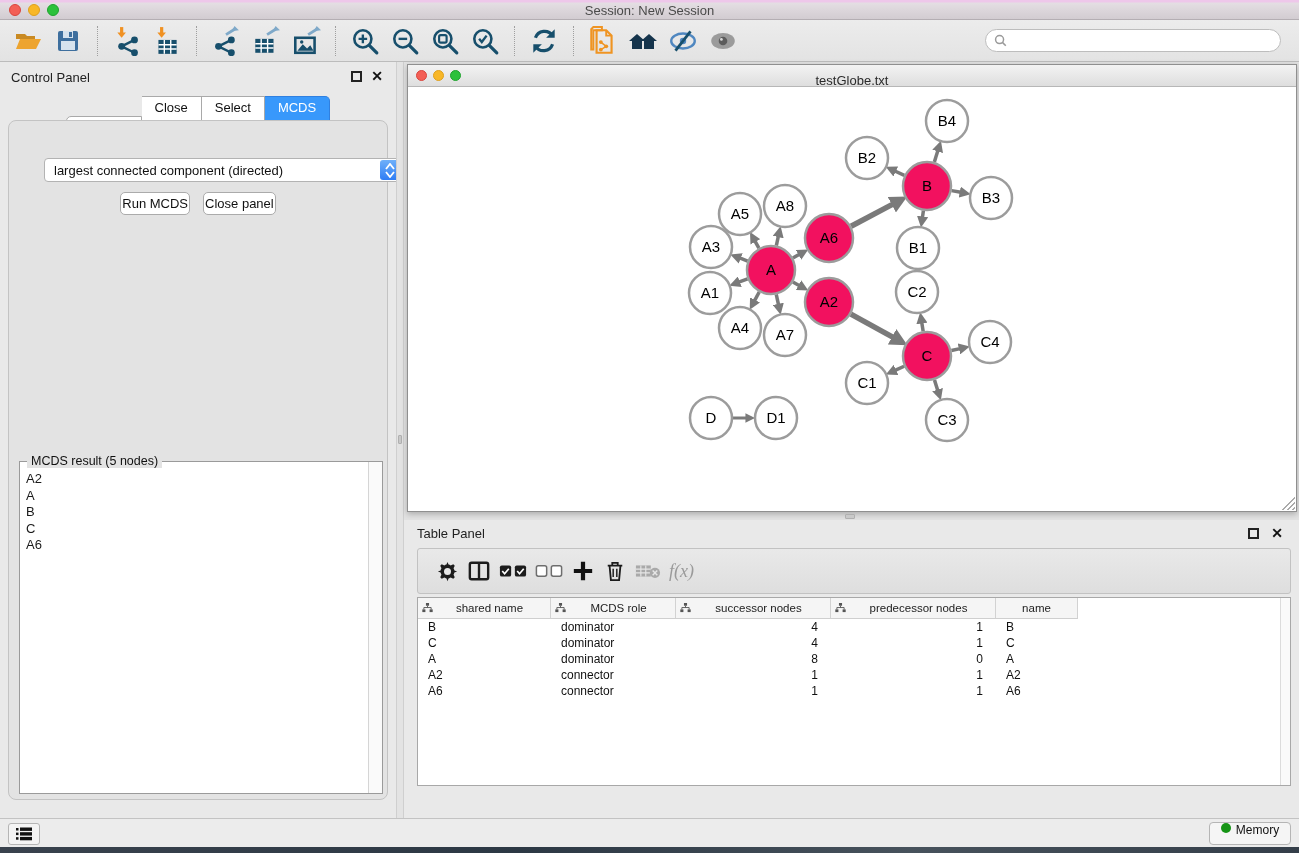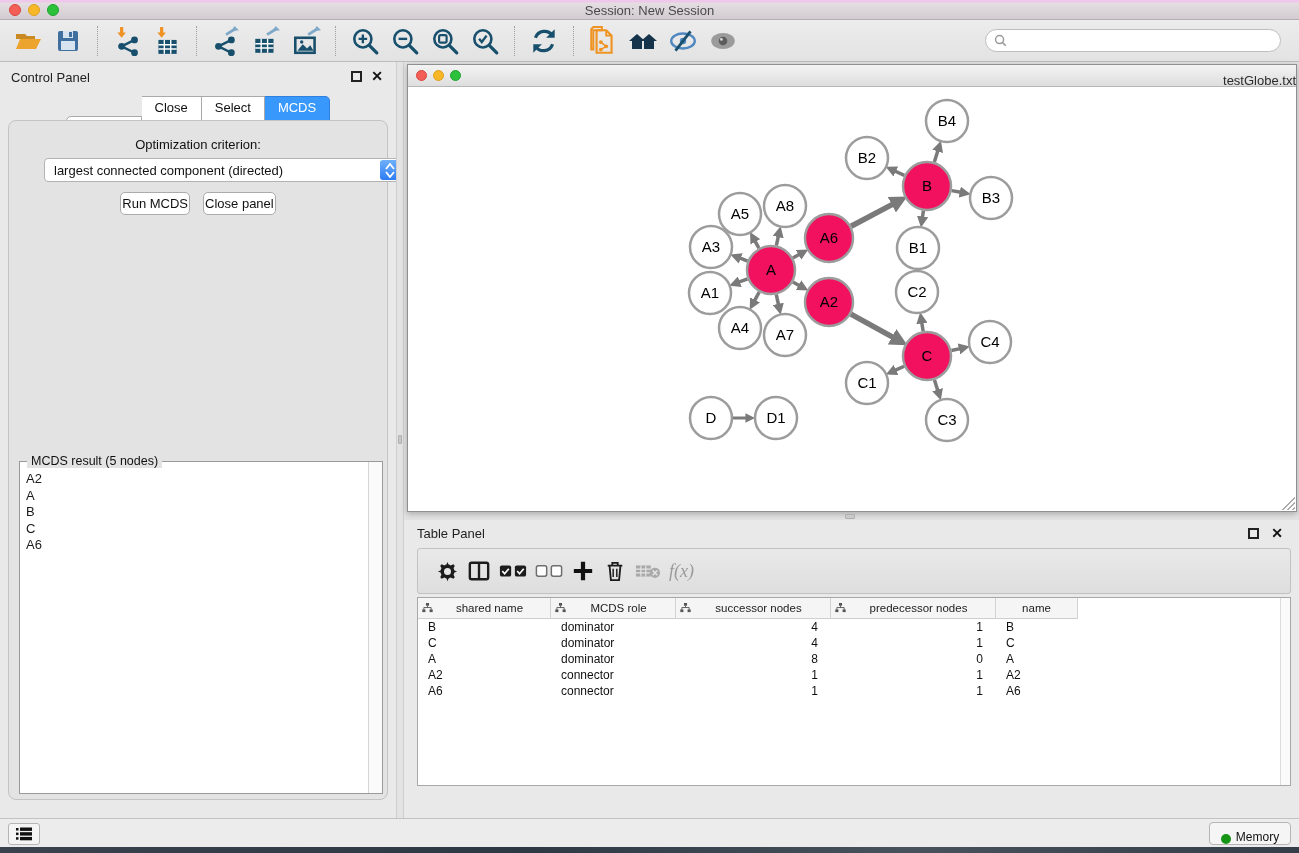--- a/index.html
+++ b/index.html
@@ -77,21 +77,21 @@
   .h-grip { position:absolute; left:845px; top:514px; width:10px; height:5px; background:#c9c9c9;
     border:1px solid #b0b0b0; border-radius:1px; }
 
   
   .net-frame { position:absolute; left:407px; top:64px; width:890px; height:448px;
     background:#fff; border:1px solid #8f8f8f; box-shadow:0 2px 6px rgba(0,0,0,.25); }
   .net-titlebar { position:absolute; left:0; top:0; right:0; height:22px;
     background:linear-gradient(#f3f3f3,#dedede); border-bottom:1px solid #b7b7b7; }
   .net-titlebar .lights { top:5px; left:8px; gap:6px; }
   .net-titlebar .light { width:11px; height:11px; }
-  .net-title { position:absolute; left:0; right:0; top:8px; text-align:right; font-size:13px; color:#2b2b2b; }
+  .net-title { position:absolute; left:0; right:0; top:8px; text-align:center; font-size:13px; color:#2b2b2b; }
   .net-canvas { position:absolute; left:0; top:22px; width:888px; height:424px; background:#fff; }
   .resize-grip { position:absolute; right:1px; bottom:1px; width:13px; height:13px;
     background:
       linear-gradient(135deg, transparent 48%, #ababab 48%, #ababab 55%, transparent 55%,
         transparent 68%, #ababab 68%, #ababab 75%, transparent 75%, transparent 88%, #ababab 88%, #ababab 95%, transparent 95%); }
 
   
   .table-panel { position:absolute; left:404px; top:520px; width:895px; height:298px; background:#e9e9e9; }
   .tp-title { position:absolute; left:13px; top:6px; font-size:13px; color:#222; }
   .table-panel .panel-float { right:40px; top:8px; } .table-panel .panel-close { right:16px; top:5px; }
@@ -115,21 +115,21 @@
     border-left:1px solid #dcdcdc; }
 
   .tp-tabs { position:absolute; left:0; right:0; top:270px; display:flex; justify-content:center; }
 
   
   .statusbar { position:absolute; left:0; top:818px; width:1299px; height:29px; background:#ececec;
     border-top:1px solid #c3c3c3; }
   .status-left-btn { position:absolute; left:8px; top:4px; width:32px; height:22px; background:#f4f4f4;
     border:1px solid #b5b5b5; border-radius:3px; display:flex; align-items:center; justify-content:center; }
   .memory-btn { position:absolute; right:8px; top:3px; width:82px; height:23px; background:#f5f5f5;
-    border:1px solid #b5b5b5; border-radius:4px; display:flex; align-items:flex-end; justify-content:center; gap:5px; }
+    border:1px solid #b5b5b5; border-radius:4px; display:flex; align-items:flex-start; justify-content:center; gap:5px; }
   .memory-dot { width:10px; height:10px; border-radius:50%; background:#169416; }
   .memory-label { font-size:12px; color:#111; }
   .desktop-strip { position:absolute; left:0; top:847px; width:1299px; height:6px;
     background:linear-gradient(90deg,#39424d,#2c3844 40%,#47525c 70%,#343e49); }
 
   svg { display:block; }
 </style>
 </head>
 <body>
 
@@ -291,21 +291,20 @@
       <div class="panel-float"></div>
       <div class="panel-close">✕</div>
     </div>
     <div class="cp-tabs" id="cp-tabs">
         <div class="seg-tab">Network</div>
         <div class="seg-tab">Close</div>
         <div class="seg-tab">Select</div>
         <div class="seg-tab active">MCDS</div>
       </div>
     <div class="cp-body">
-      <div class="opt-label">Optimization criterion:</div>
       <div class="dropdown">
         <div class="dd-text">largest connected component (directed)</div>
         <div class="dd-stepper">
           <svg width="10" height="7" viewBox="0 0 10 7">
               <path d="M1 6l4-5 4 5" fill="none" stroke="#fff" stroke-width="1.8"></path>
             </svg>
           <svg width="10" height="7" viewBox="0 0 10 7">
               <path d="M1 1l4 5 4-5" fill="none" stroke="#fff" stroke-width="1.8"></path>
             </svg>
         </div>

